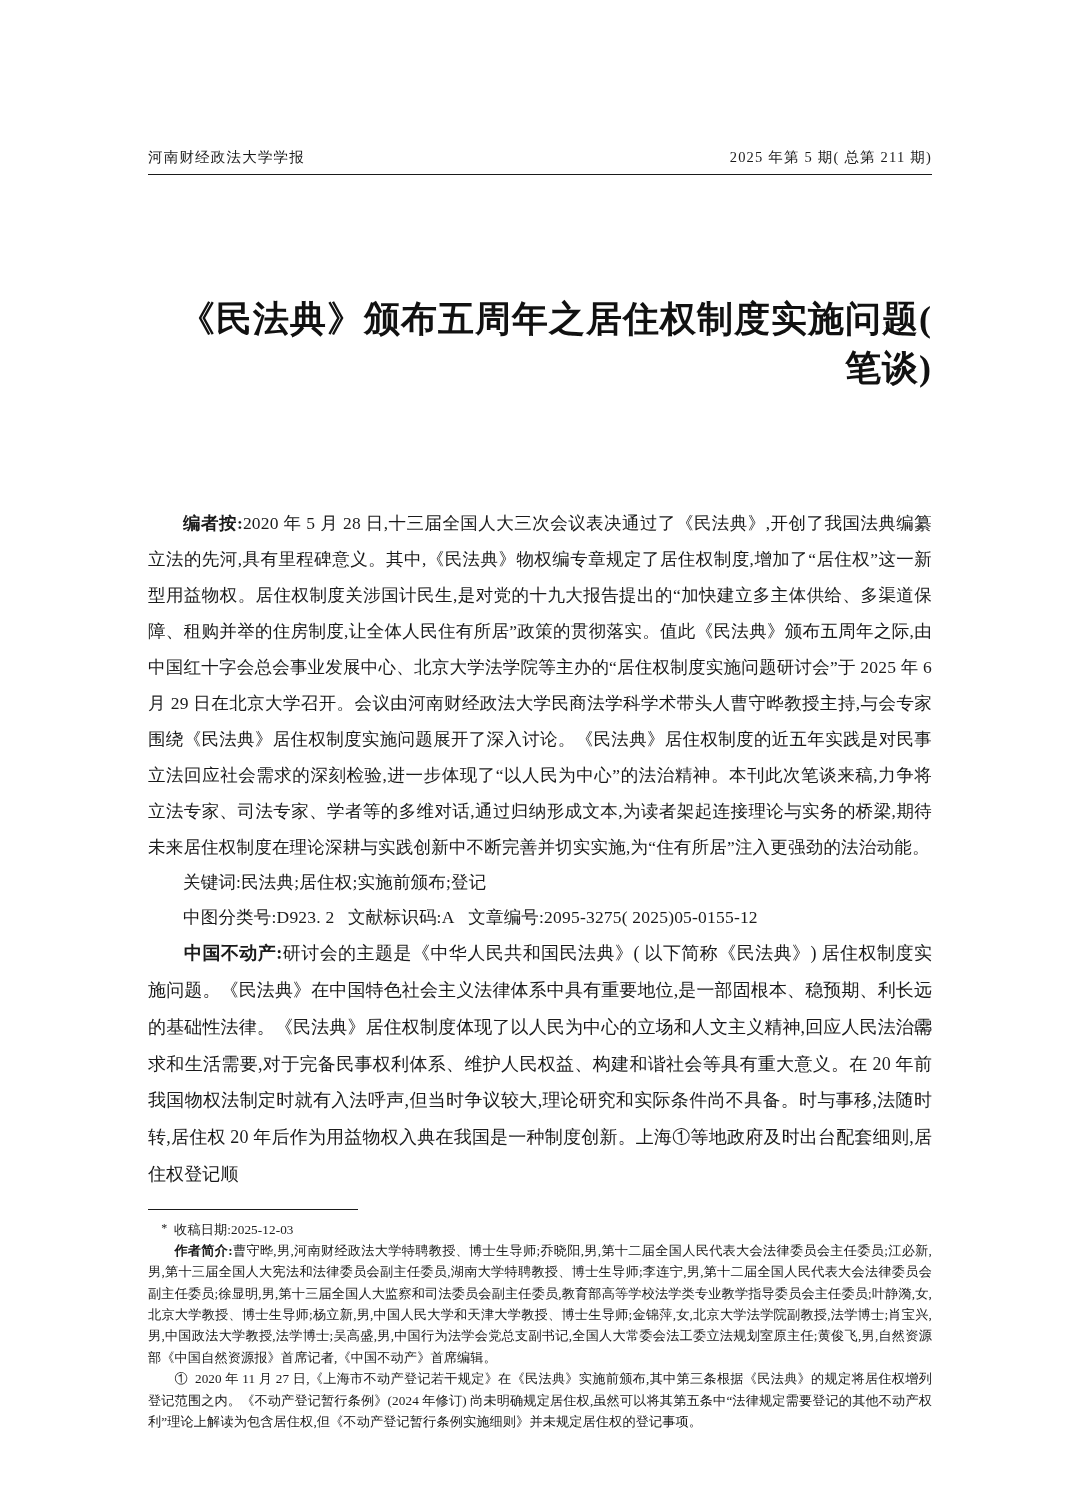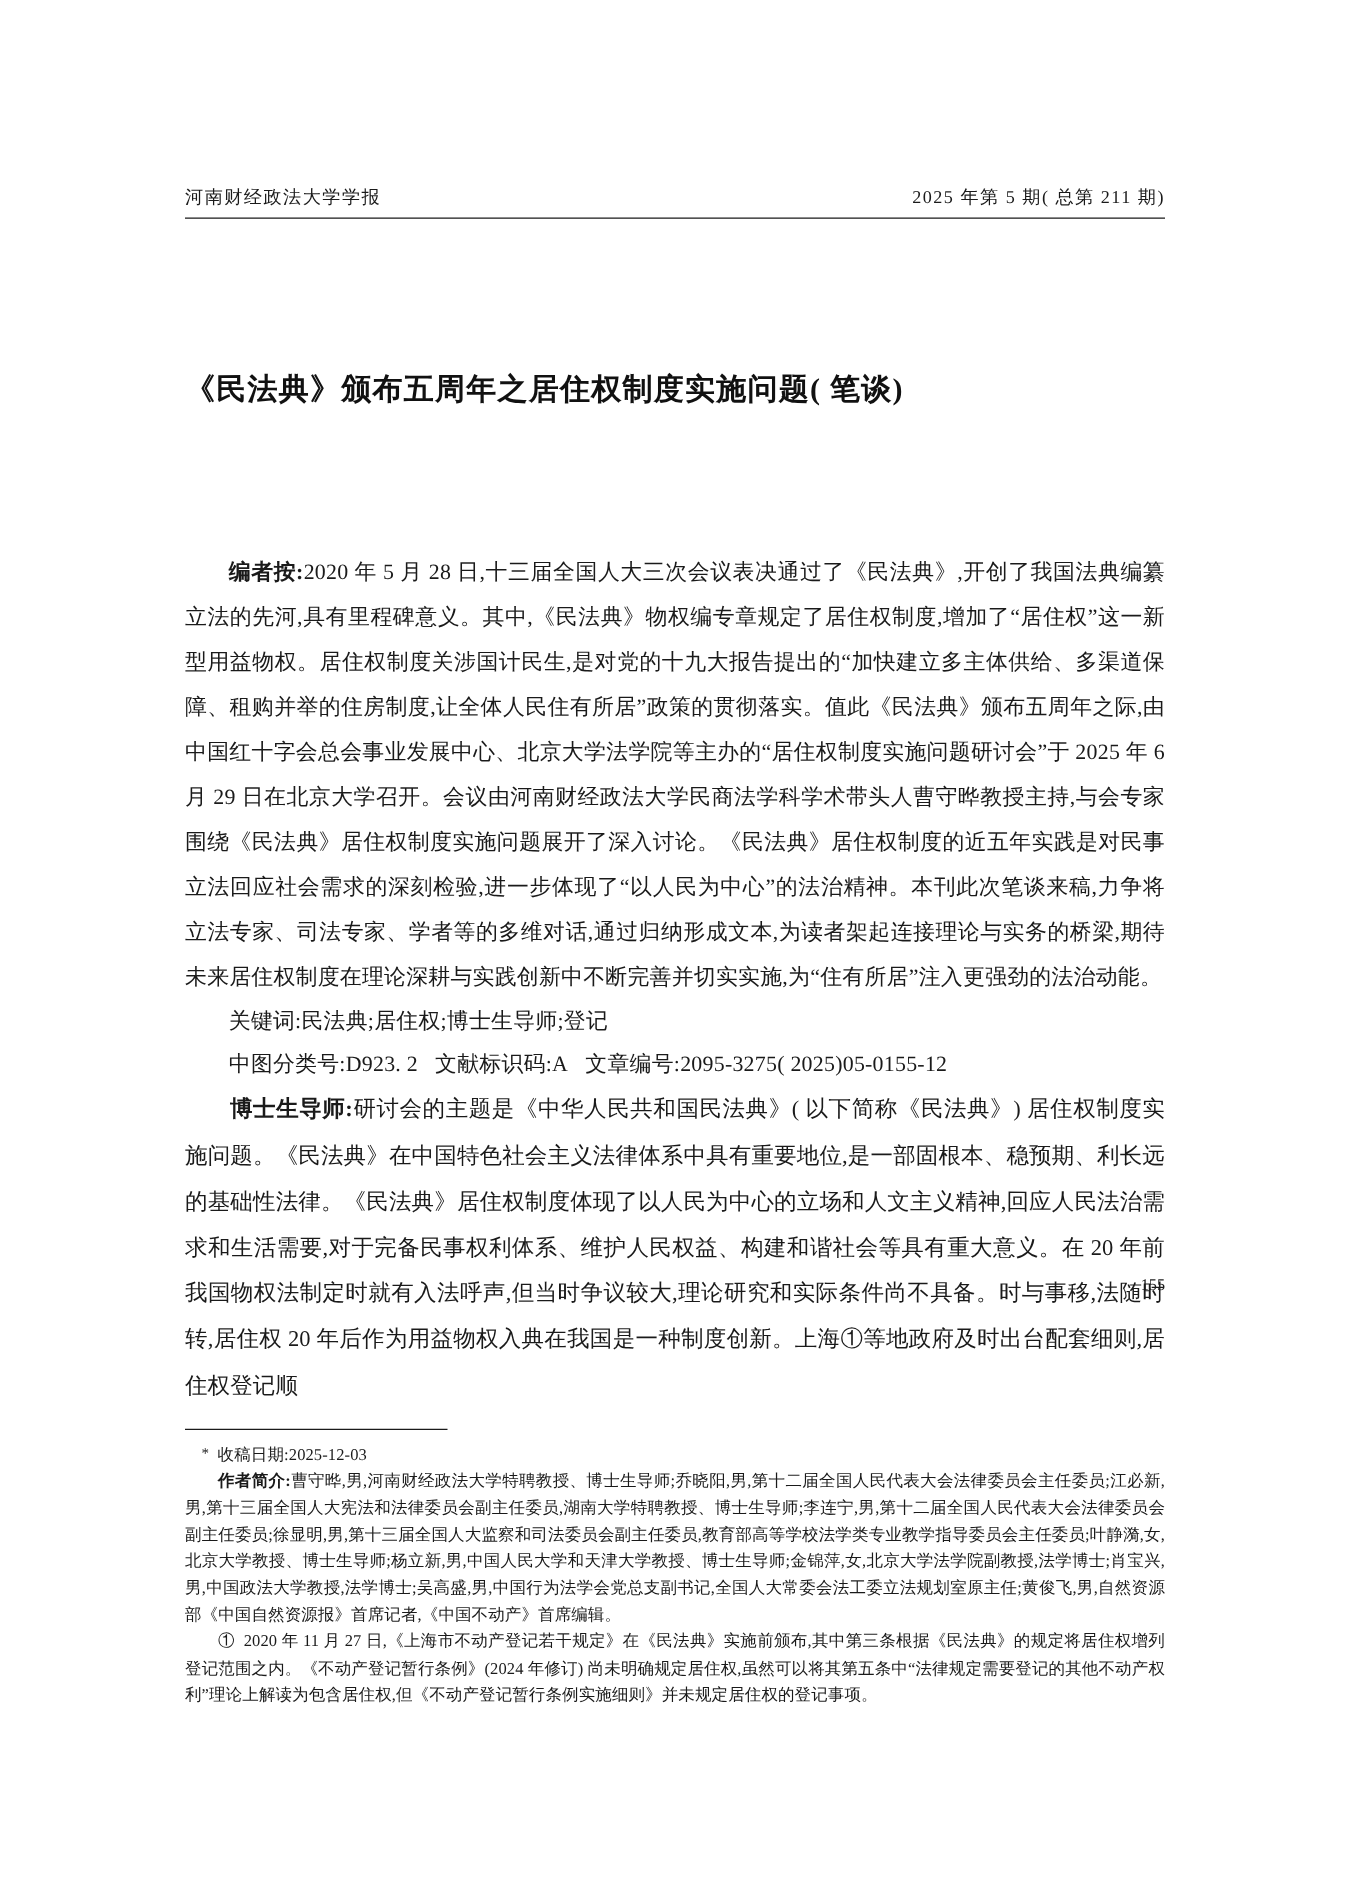--- a/index.html
+++ b/index.html
@@ -35,22 +35,22 @@
     color: #1a1a1a;
     padding-bottom: 7px;
     border-bottom: 1.6px solid #1a1a1a;
   }
   .running-head .rh-left { font-family: "Liberation Serif", serif; }
   .running-head .rh-right { font-family: "Liberation Serif", serif; text-align: right; }
 
   
   .doc-title {
     margin-top: 120px;
-    text-align: left;
-    font-size: 24px;
+    text-align: right;
+    font-size: 36px;
     font-weight: bold;
     letter-spacing: 1px;
     font-family: "Liberation Serif", "DejaVu Serif", serif;
     color: #111;
   }
 
   
   .editor-note {
     margin-top: 112px;
     font-size: 17.5px;
@@ -130,26 +130,26 @@
 
   <div class="running-head">
     <div class="rh-left">河南财经政法大学学报</div>
     <div class="rh-right">2025 年第 5 期( 总第 211 期)</div>
   </div>
 
   <h1 class="doc-title">《民法典》颁布五周年之居住权制度实施问题( 笔谈)</h1>
 
   <div class="editor-note indent2"><span class="lead">编者按:</span><span>2020 年 5 月 28 日,十三届全国人大三次会议表决通过了《民法典》,开创了我国法典编纂立法的先河,具有里程碑意义。其中,《民法典》物权编专章规定了居住权制度,增加了“居住权”这一新型用益物权。居住权制度关涉国计民生,是对党的十九大报告提出的“加快建立多主体供给、多渠道保障、租购并举的住房制度,让全体人民住有所居”政策的贯彻落实。值此《民法典》颁布五周年之际,由中国红十字会总会事业发展中心、北京大学法学院等主办的“居住权制度实施问题研讨会”于 2025 年 6 月 29 日在北京大学召开。会议由河南财经政法大学民商法学科学术带头人曹守晔教授主持,与会专家围绕《民法典》居住权制度实施问题展开了深入讨论。《民法典》居住权制度的近五年实践是对民事立法回应社会需求的深刻检验,进一步体现了“以人民为中心”的法治精神。本刊此次笔谈来稿,力争将立法专家、司法专家、学者等的多维对话,通过归纳形成文本,为读者架起连接理论与实务的桥梁,期待未来居住权制度在理论深耕与实践创新中不断完善并切实实施,为“住有所居”注入更强劲的法治动能。</span></div>
 
-  <div class="kv-line"><span class="kv-label">关键词:</span><span>民法典;居住权;博士生导师;登记</span></div>
+  <div class="kv-line"><span class="kv-label">关键词:</span><span>民法典;居住权;实施前颁布;登记</span></div>
 
   <div class="kv-line"><span class="kv-label">中图分类号:</span><span>D923. 2</span>&nbsp;&nbsp;&nbsp;<span class="kv-label">文献标识码:</span><span>A</span>&nbsp;&nbsp;&nbsp;<span class="kv-label">文章编号:</span><span>2095-3275( 2025)05-0155-12</span></div>
 
 
-  <div class="body-para"><span class="speaker">博士生导师:</span><span>研讨会的主题是《中华人民共和国民法典》( 以下简称《民法典》) 居住权制度实施问题。《民法典》在中国特色社会主义法律体系中具有重要地位,是一部固根本、稳预期、利长远的基础性法律。《民法典》居住权制度体现了以人民为中心的立场和人文主义精神,回应人民法治需求和生活需要,对于完备民事权利体系、维护人民权益、构建和谐社会等具有重大意义。在 20 年前我国物权法制定时就有入法呼声,但当时争议较大,理论研究和实际条件尚不具备。时与事移,法随时转,居住权 20 年后作为用益物权入典在我国是一种制度创新。上海①等地政府及时出台配套细则,居住权登记顺</span></div>
+  <div class="body-para"><span class="speaker">中国不动产:</span><span>研讨会的主题是《中华人民共和国民法典》( 以下简称《民法典》) 居住权制度实施问题。《民法典》在中国特色社会主义法律体系中具有重要地位,是一部固根本、稳预期、利长远的基础性法律。《民法典》居住权制度体现了以人民为中心的立场和人文主义精神,回应人民法治需求和生活需要,对于完备民事权利体系、维护人民权益、构建和谐社会等具有重大意义。在 20 年前我国物权法制定时就有入法呼声,但当时争议较大,理论研究和实际条件尚不具备。时与事移,法随时转,居住权 20 年后作为用益物权入典在我国是一种制度创新。上海①等地政府及时出台配套细则,居住权登记顺</span></div>
 
   <div class="footnote-rule"></div>
 
   <div class="footnotes">
     <div class="fn-item fn-date"><span class="sup-mark">*</span>&nbsp;&nbsp;<span>收稿日期:</span><span>2025-12-03</span></div>
     <div class="fn-item fn-bio"><span class="fn-label">作者简介:</span><span>曹守晔,男,河南财经政法大学特聘教授、博士生导师;乔晓阳,男,第十二届全国人民代表大会法律委员会主任委员;江必新,男,第十三届全国人大宪法和法律委员会副主任委员,湖南大学特聘教授、博士生导师;李连宁,男,第十二届全国人民代表大会法律委员会副主任委员;徐显明,男,第十三届全国人大监察和司法委员会副主任委员,教育部高等学校法学类专业教学指导委员会主任委员;叶静漪,女,北京大学教授、博士生导师;杨立新,男,中国人民大学和天津大学教授、博士生导师;金锦萍,女,北京大学法学院副教授,法学博士;肖宝兴,男,中国政法大学教授,法学博士;吴高盛,男,中国行为法学会党总支副书记,全国人大常委会法工委立法规划室原主任;黄俊飞,男,自然资源部《中国自然资源报》首席记者,《中国不动产》首席编辑。</span></div>
     <div class="fn-item fn-note"><span>①</span>&nbsp;&nbsp;<span>2020 年 11 月 27 日,《上海市不动产登记若干规定》在《民法典》实施前颁布,其中第三条根据《民法典》的规定将居住权增列登记范围之内。《不动产登记暂行条例》(2024 年修订) 尚未明确规定居住权,虽然可以将其第五条中“法律规定需要登记的其他不动产权利”理论上解读为包含居住权,但《不动产登记暂行条例实施细则》并未规定居住权的登记事项。</span></div>
   </div>
 
   <div class="page-number">155</div>

